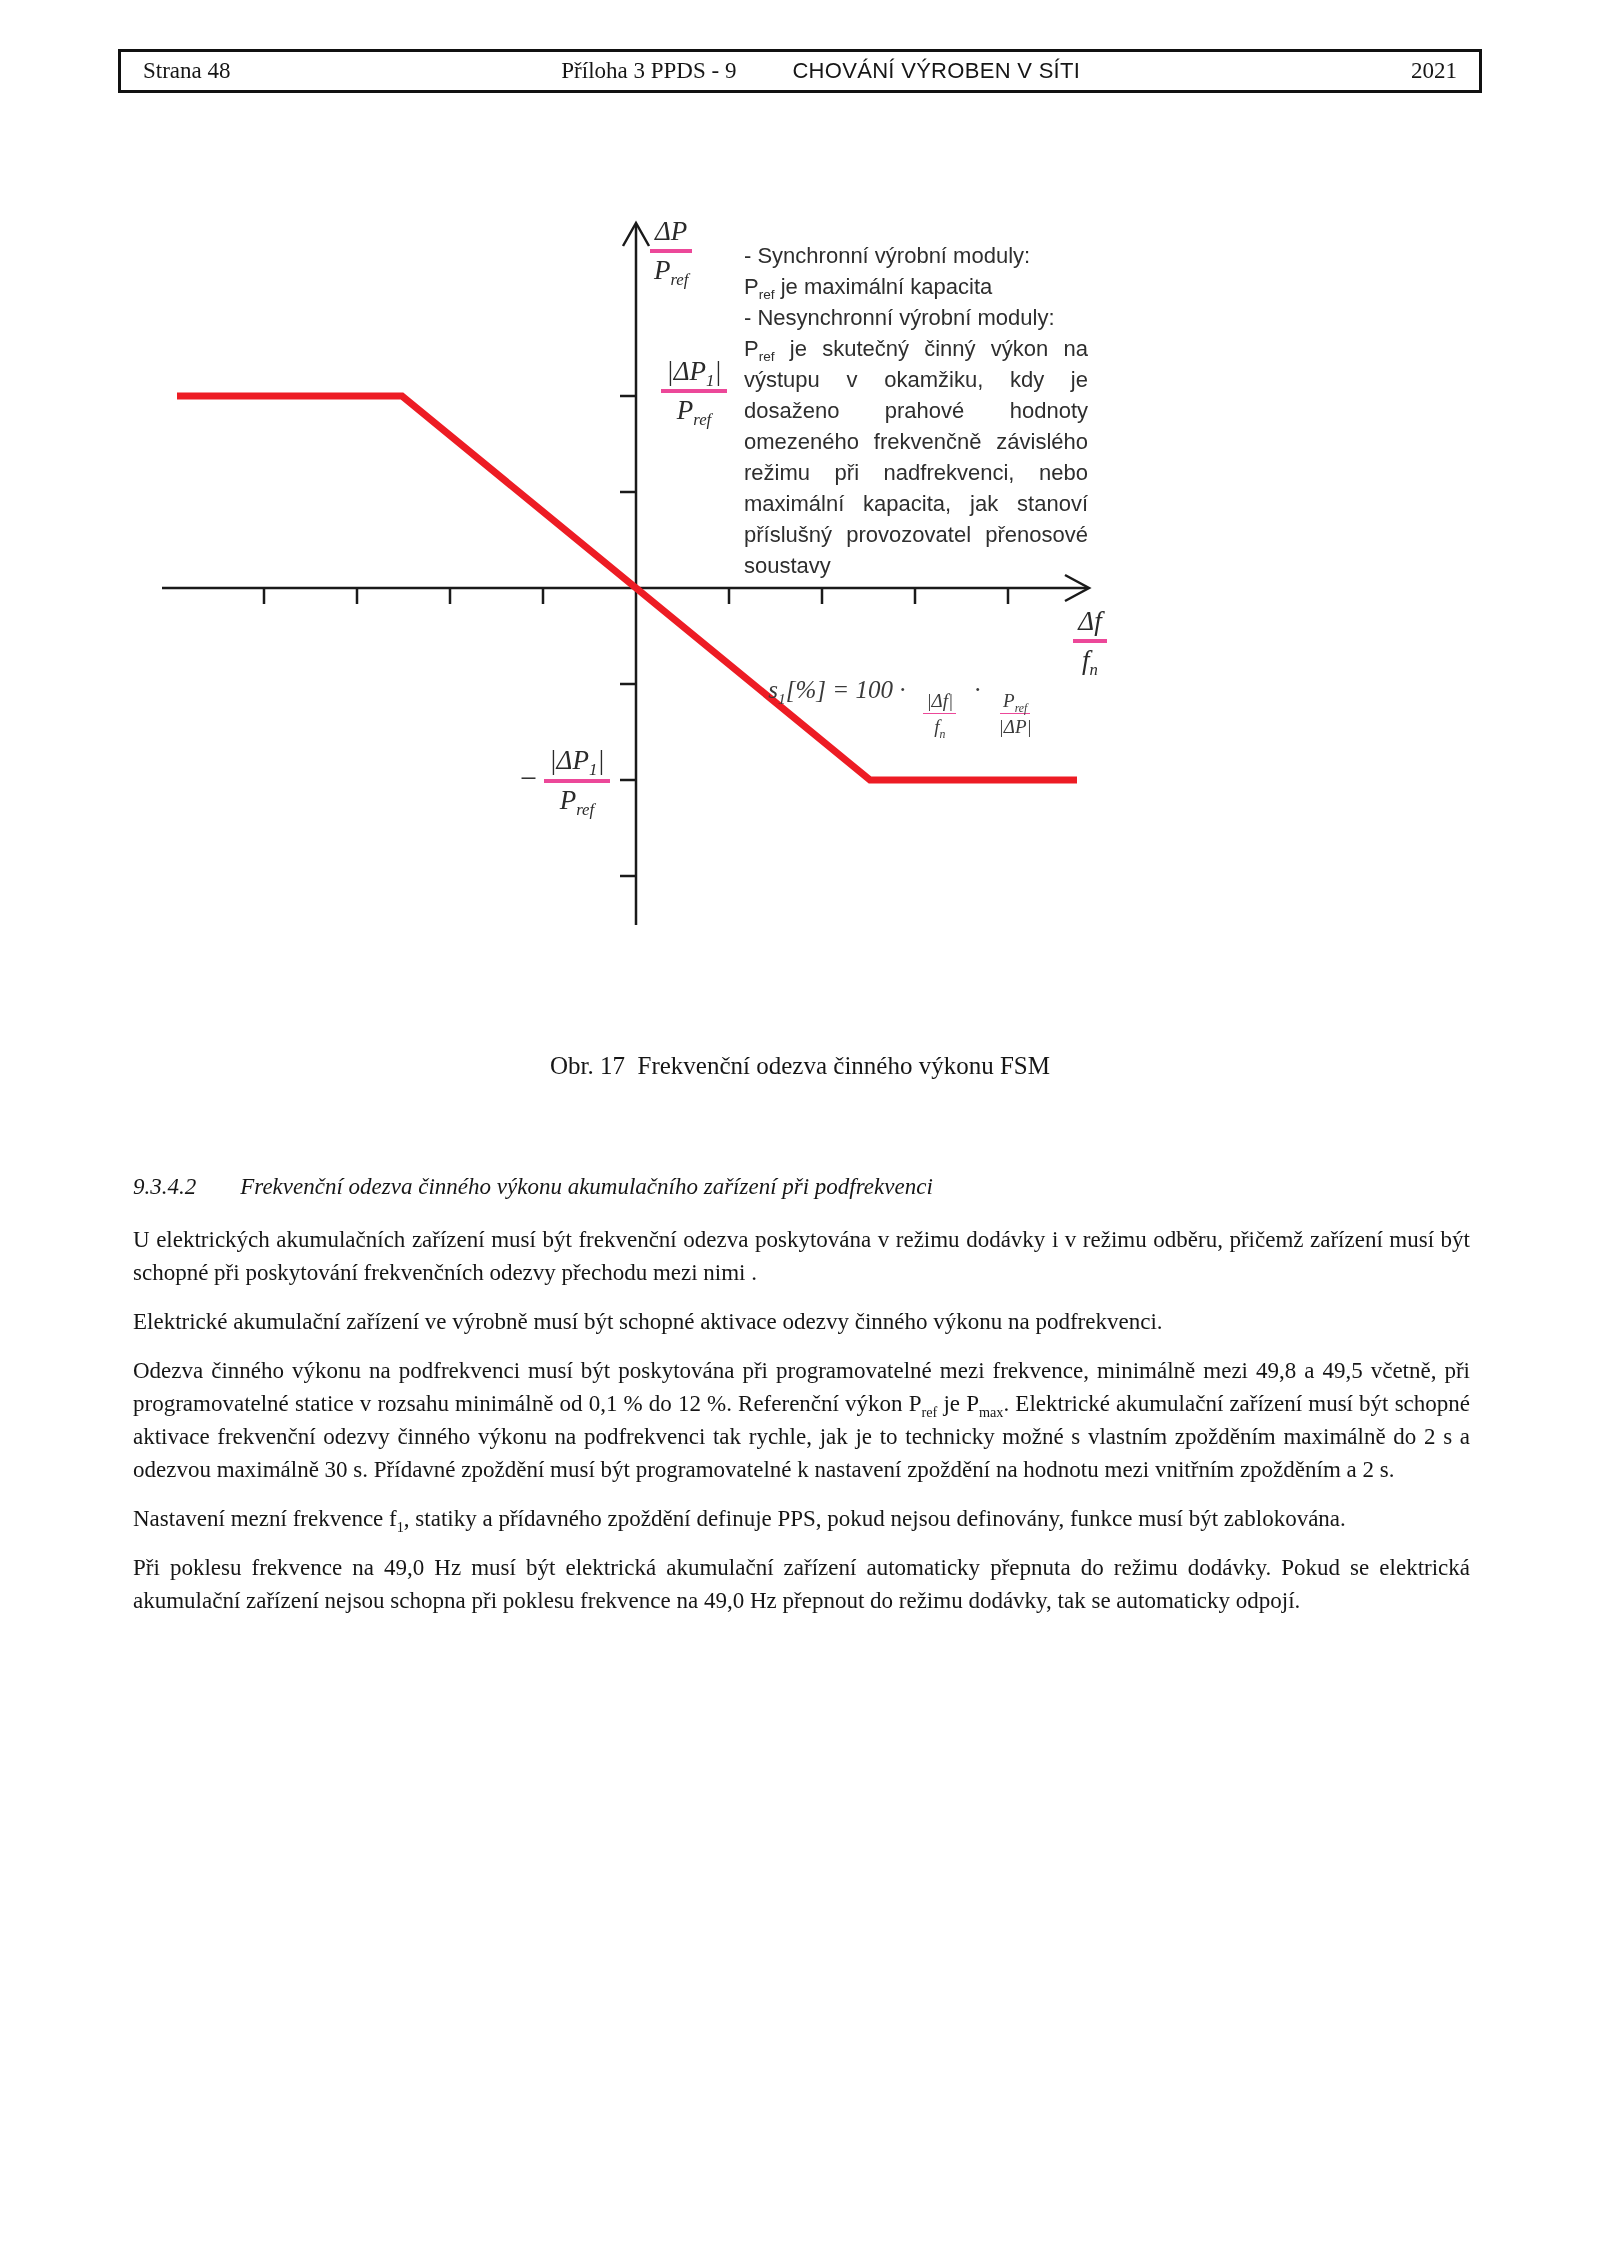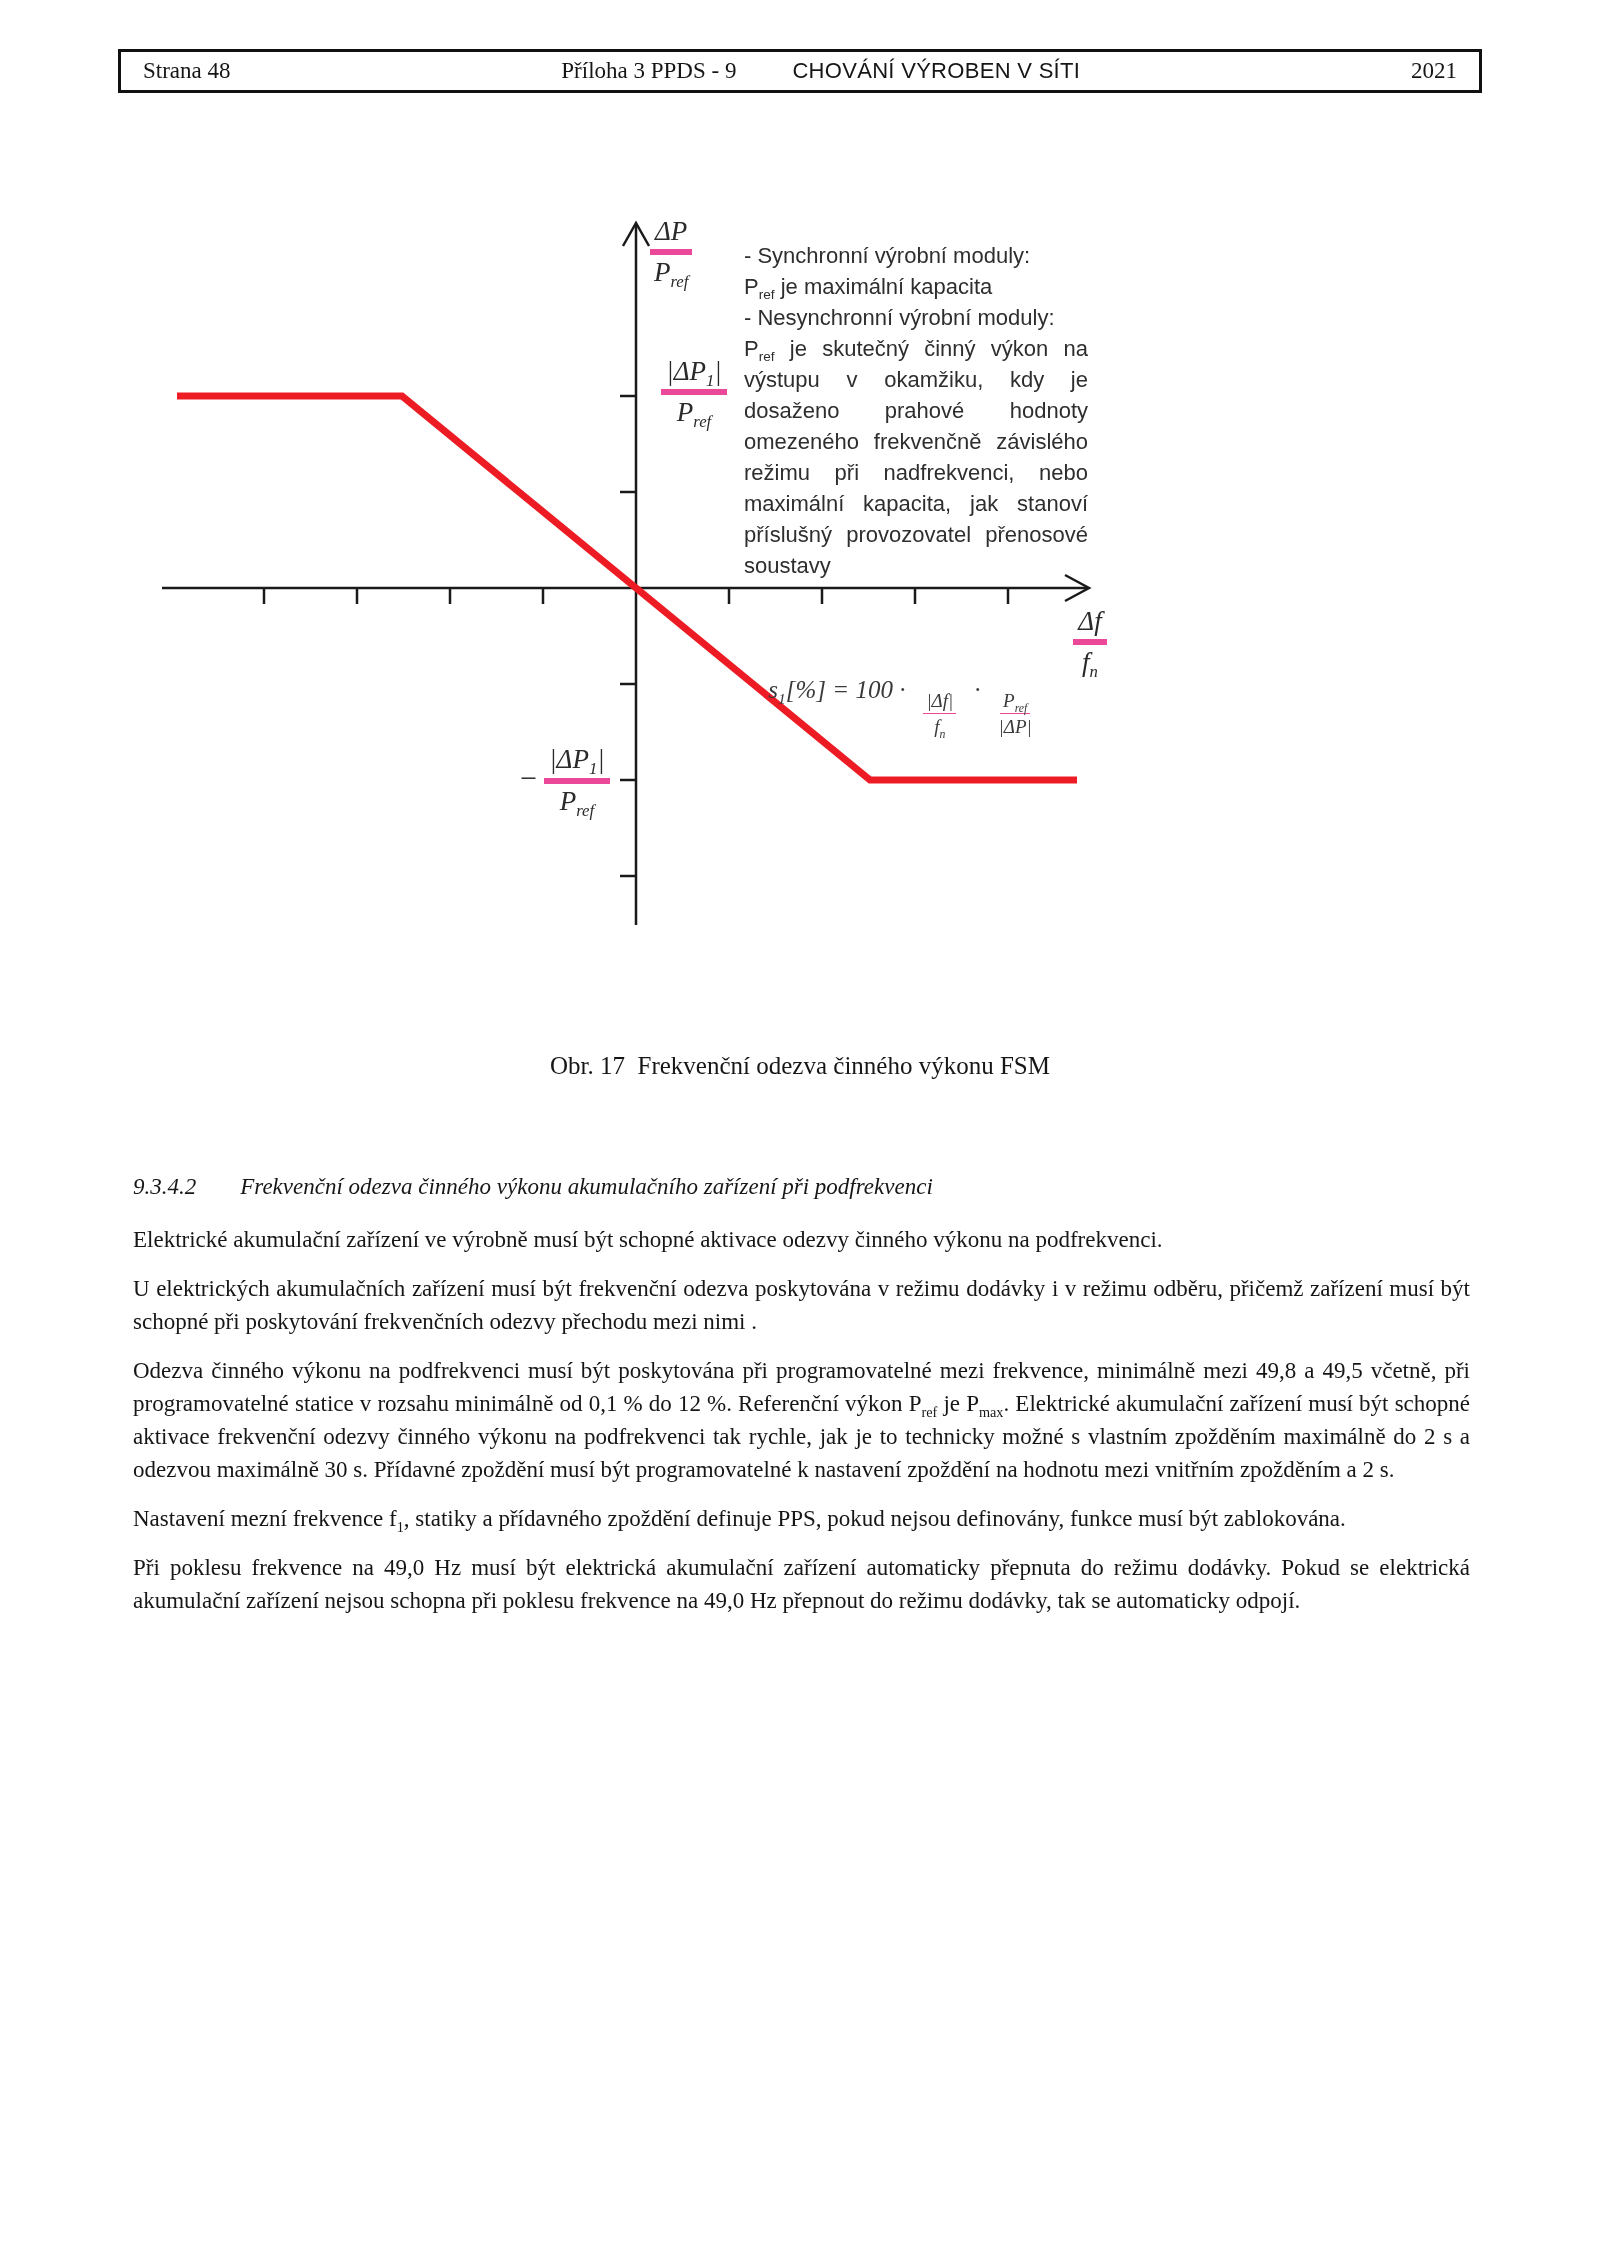--- a/index.html
+++ b/index.html
@@ -22,21 +22,21 @@
   }
 
   
   .figure { position:absolute; left:150px; top:210px; width:980px; height:740px; }
   .figure svg { position:absolute; left:0; top:0; }
 
   .math { font-family:"Liberation Serif", serif; font-style:italic; color:#2a2a2a; }
   sub { font-size:62%; line-height:0; }
 
   .frac { display:inline-flex; flex-direction:column; align-items:center; line-height:1.12; }
-  .frac .num { border-bottom:6px solid #ec4899; padding:0 5px 3px;font-family:Liberation Serif, serif; }
+  .frac .num { border-bottom:4px solid #ec4899; padding:0 5px 3px;font-family:Liberation Serif, serif; }
   .frac .den { padding-top:2px; }
 
   .y-axis-label   { position:absolute; left:500px; top:6px;   font-size:27px; }
   .upper-label    { position:absolute; left:494px; top:146px; font-size:27px; width:100px;
                     display:flex; justify-content:center; }
   .lower-label    { position:absolute; left:340px; top:518px; width:150px; height:104px;
                     display:flex; align-items:center; justify-content:center; gap:7px; font-size:27px; }
   .lower-label .sign { font-style:normal; font-size:30px; transform:translateY(-2px); }
   .x-axis-label   { position:absolute; left:900px; top:396px; font-size:27px; width:80px;
                     display:flex; justify-content:center; }
@@ -154,20 +154,20 @@
     <div class="annotation">- Synchronní výrobní moduly:<br>P<sub>ref</sub> je maximální kapacita<br>- Nesynchronní výrobní moduly:<br>P<sub>ref</sub> je skutečný činný výkon na výstupu v&nbsp;okamžiku, kdy je dosaženo prahové hodnoty omezeného frekvenčně závislého režimu při nadfrekvenci, nebo maximální kapacita, jak stanoví příslušný provozovatel přenosové soustavy</div>
   </div>
 
   <div class="caption">Obr. 17  Frekvenční odezva činného výkonu FSM</div>
 
   <div class="body-text">
     <div class="section-heading">
       <span>9.3.4.2</span>
       <span>Frekvenční odezva činného výkonu akumulačního zařízení při podfrekvenci</span>
     </div>
+    <p>U elektrických akumulačních zařízení musí být frekvenční odezva poskytována v&nbsp;režimu dodávky i&nbsp;v&nbsp;režimu odběru, přičemž zařízení musí být schopné při poskytování frekvenčních odezvy přechodu mezi nimi .</p>
     <p>Elektrické akumulační zařízení ve výrobně musí být schopné aktivace odezvy činného výkonu na podfrekvenci.</p>
-    <p>U elektrických akumulačních zařízení musí být frekvenční odezva poskytována v&nbsp;režimu dodávky i&nbsp;v&nbsp;režimu odběru, přičemž zařízení musí být schopné při poskytování frekvenčních odezvy přechodu mezi nimi .</p>
     <p>Odezva činného výkonu na podfrekvenci musí být poskytována při programovatelné mezi frekvence, minimálně mezi 49,8 a 49,5 včetně, při programovatelné statice v&nbsp;rozsahu minimálně od 0,1 % do 12 %. Referenční výkon P<sub>ref</sub> je P<sub>max</sub>. Elektrické akumulační zařízení musí být schopné aktivace frekvenční odezvy činného výkonu na podfrekvenci tak rychle, jak je to technicky možné s&nbsp;vlastním zpožděním maximálně do 2 s a odezvou maximálně 30 s. Přídavné zpoždění musí být programovatelné k nastavení zpoždění na hodnotu mezi vnitřním zpožděním a 2 s.</p>
     <p>Nastavení mezní frekvence f<sub>1</sub>, statiky a přídavného zpoždění definuje PPS, pokud nejsou definovány, funkce musí být zablokována.</p>
     <p>Při poklesu frekvence na 49,0 Hz musí být elektrická akumulační zařízení automaticky přepnuta do režimu dodávky. Pokud se elektrická akumulační zařízení nejsou schopna při poklesu frekvence na 49,0 Hz přepnout do režimu dodávky, tak se automaticky odpojí.</p>
   </div>
 
 </div>
 
 </body></html>

